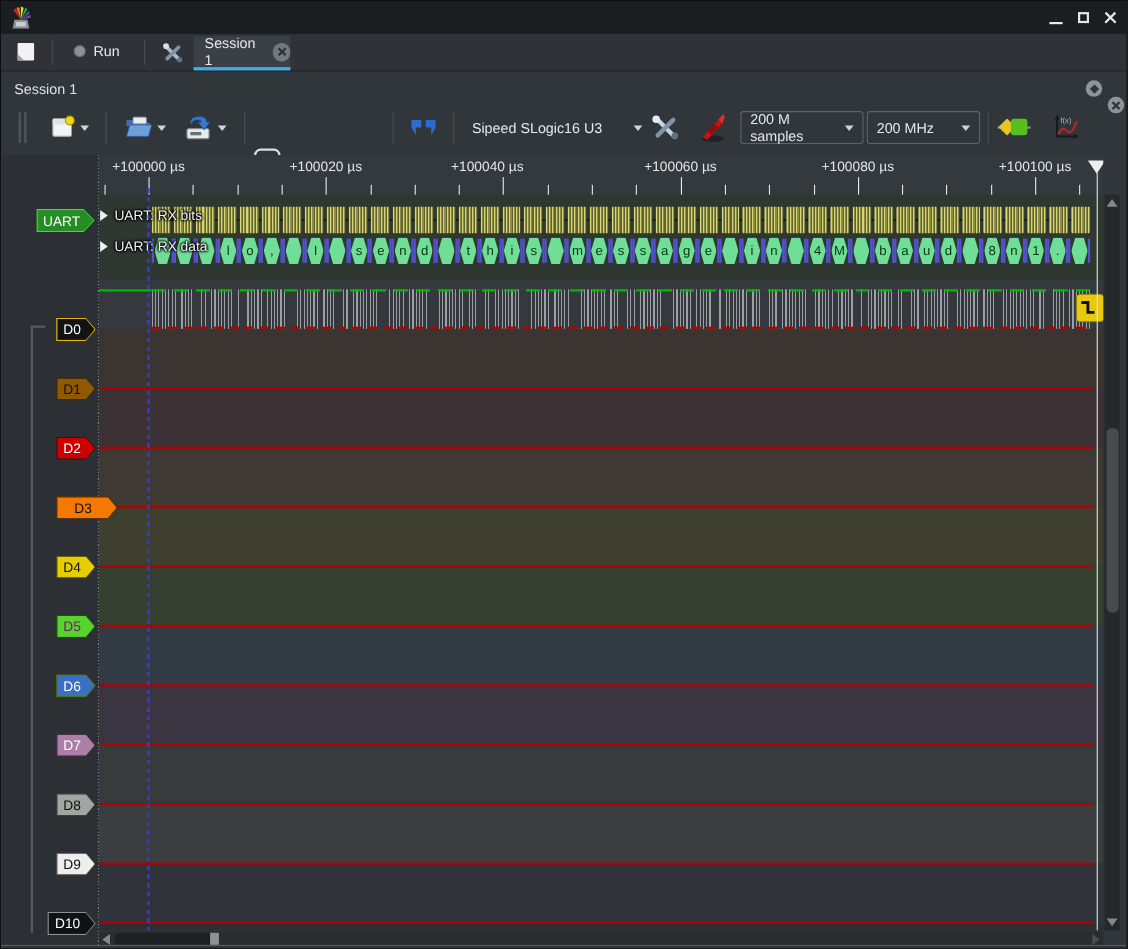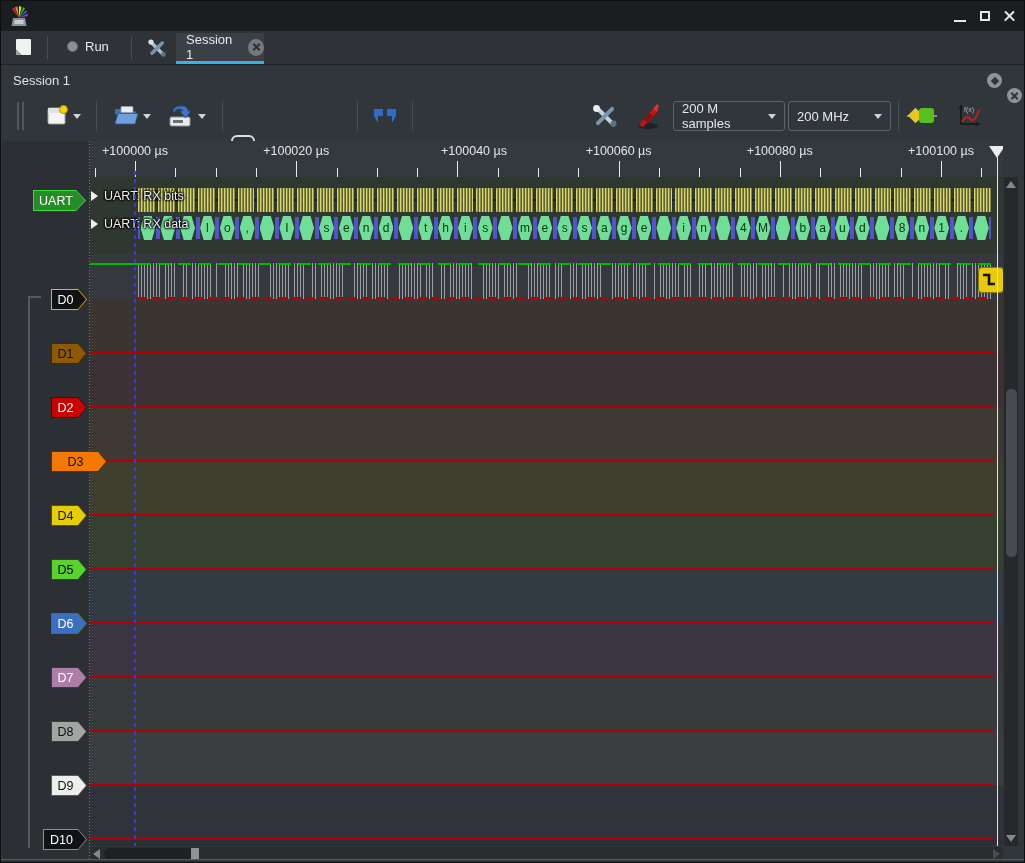--- a/index.html
+++ b/index.html
@@ -205,20 +205,24 @@
   <div class="abs sep" style="left:356px;top:100px;height:30px"></div>
 
   <div class="abs tbtn" style="left:370px">
     <svg width="28" height="24" viewBox="0 0 28 24">
       <path d="M3,5 h9 v7 h-5 v7 l-4,-7 Z" fill="#2d6bcf"></path>
       <path d="M25,5 h-9 v7 h5 v7 l4,-7 Z" fill="#2d6bcf"></path>
     </svg>
   </div>
   <div class="abs sep" style="left:411px;top:100px;height:30px"></div>
 
+  <div class="abs" style="left:428px;top:100px;width:155px;height:30px;display:flex;align-items:center;justify-content:space-between">
+    <span>Sipeed SLogic16 U3</span>
+    <span class="caret"></span>
+  </div>
 
   <svg class="abs" style="left:590px;top:102px" width="28" height="26" viewBox="0 0 28 26">
     <rect x="0" y="11" width="28" height="4" rx="2" fill="#c3d3e0" transform="rotate(45 14 13)"></rect>
     <rect x="2" y="11" width="24" height="4" rx="2" fill="#7d95aa" transform="rotate(-45 14 13)"></rect>
     <circle cx="5.5" cy="5.5" r="3.4" fill="#e6eef4"></circle>
     <circle cx="22.5" cy="20.5" r="3" fill="#5d7488"></circle>
   </svg>
 
   <svg class="abs" style="left:634px;top:100px" width="28" height="30" viewBox="0 0 28 30">
     <ellipse cx="13" cy="25" rx="10" ry="3" fill="#202326"></ellipse>
@@ -291,21 +295,21 @@
         <div class="tick minor" style="left: 609.2px;"></div>
         <div class="tick minor" style="left: 649.5px;"></div>
         <div class="tick major" style="left: 689.8px;"></div>
         <div class="tick minor" style="left: 730.1px;"></div>
         <div class="tick minor" style="left: 770.4px;"></div>
         <div class="tick minor" style="left: 810.7px;"></div>
         <div class="tick major" style="left: 851px;"></div>
         <div class="tick minor" style="left: 891.3px;"></div>
         <div class="ticklabel" style="left: 45px;">+100000 µs</div>
         <div class="ticklabel" style="left: 206.2px;">+100020 µs</div>
-        <div class="ticklabel" style="left: 384px;">+100040 µs</div>
+        <div class="ticklabel" style="left: 353px;">+100040 µs</div>
         <div class="ticklabel" style="left: 528.6px;">+100060 µs</div>
         <div class="ticklabel" style="left: 689.8px;">+100080 µs</div>
         <div class="ticklabel" style="left: 851px;">+100100 µs</div>
       </div>
     <div id="gen-lines">
         <div class="redline" style="top: 211px; background: rgb(180, 0, 0);"></div>
         <div class="redline" style="top: 265px; background: rgb(180, 0, 0);"></div>
         <div class="redline" style="top: 319px; background: rgb(180, 0, 0);"></div>
         <div class="redline" style="top: 373px; background: rgb(180, 0, 0);"></div>
         <div class="redline" style="top: 427px; background: rgb(180, 0, 0);"></div>
@@ -537,21 +541,21 @@
     <div class="abs chtag" style="left: 50px; top: 396px; width: 36px; height: 21px; background: rgb(74, 10, 10); clip-path: polygon(0px 0px, calc(100% - 9px) 0px, 100% 50%, calc(100% - 9px) 100%, 0px 100%);">
       <div class="in" style="background: rgb(204, 0, 0); color: rgb(255, 255, 255); clip-path: polygon(0px 0px, calc(100% - 8px) 0px, 100% 50%, calc(100% - 8px) 100%, 0px 100%);">D2</div>
     </div>
     <div class="abs chtag" style="left: 50px; top: 450px; width: 36px; height: 21px; background: rgb(90, 50, 6); clip-path: polygon(0px 0px, calc(100% - 9px) 0px, 100% 50%, calc(100% - 9px) 100%, 0px 100%); padding-left: 20px;">
       <div class="in" style="background: rgb(245, 121, 0); color: rgb(16, 16, 16); clip-path: polygon(0px 0px, calc(100% - 8px) 0px, 100% 50%, calc(100% - 8px) 100%, 0px 100%);">D3</div>
     </div>
     <div class="abs chtag" style="left: 50px; top: 504px; width: 36px; height: 21px; background: rgb(90, 82, 6); clip-path: polygon(0px 0px, calc(100% - 9px) 0px, 100% 50%, calc(100% - 9px) 100%, 0px 100%);">
       <div class="in" style="background: rgb(230, 207, 0); color: rgb(16, 16, 16); clip-path: polygon(0px 0px, calc(100% - 8px) 0px, 100% 50%, calc(100% - 8px) 100%, 0px 100%);">D4</div>
     </div>
     <div class="abs chtag" style="left: 50px; top: 558px; width: 36px; height: 21px; background: rgb(30, 82, 16); clip-path: polygon(0px 0px, calc(100% - 9px) 0px, 100% 50%, calc(100% - 9px) 100%, 0px 100%);">
-      <div class="in" style="background: rgb(88, 210, 44); color: #000000; clip-path: polygon(0px 0px, calc(100% - 8px) 0px, 100% 50%, calc(100% - 8px) 100%, 0px 100%);">D5</div>
+      <div class="in" style="background: rgb(88, 210, 44); color: #701a75; clip-path: polygon(0px 0px, calc(100% - 8px) 0px, 100% 50%, calc(100% - 8px) 100%, 0px 100%);">D5</div>
     </div>
     <div class="abs chtag" style="left: 50px; top: 612px; width: 36px; height: 21px; background: #4d7c0f; clip-path: polygon(0px 0px, calc(100% - 9px) 0px, 100% 50%, calc(100% - 9px) 100%, 0px 100%);">
       <div class="in" style="background: rgb(58, 111, 196); color: rgb(255, 255, 255); clip-path: polygon(0px 0px, calc(100% - 8px) 0px, 100% 50%, calc(100% - 8px) 100%, 0px 100%);">D6</div>
     </div>
     <div class="abs chtag" style="left: 50px; top: 666px; width: 36px; height: 21px; background: rgb(70, 48, 74); clip-path: polygon(0px 0px, calc(100% - 9px) 0px, 100% 50%, calc(100% - 9px) 100%, 0px 100%);">
       <div class="in" style="background: rgb(173, 127, 168); color: rgb(255, 255, 255); clip-path: polygon(0px 0px, calc(100% - 8px) 0px, 100% 50%, calc(100% - 8px) 100%, 0px 100%);">D7</div>
     </div>
     <div class="abs chtag" style="left: 50px; top: 720px; width: 36px; height: 21px; background: rgb(60, 62, 60); clip-path: polygon(0px 0px, calc(100% - 9px) 0px, 100% 50%, calc(100% - 9px) 100%, 0px 100%);">
       <div class="in" style="background: rgb(162, 165, 161); color: rgb(16, 16, 16); clip-path: polygon(0px 0px, calc(100% - 8px) 0px, 100% 50%, calc(100% - 8px) 100%, 0px 100%);">D8</div>
     </div>

